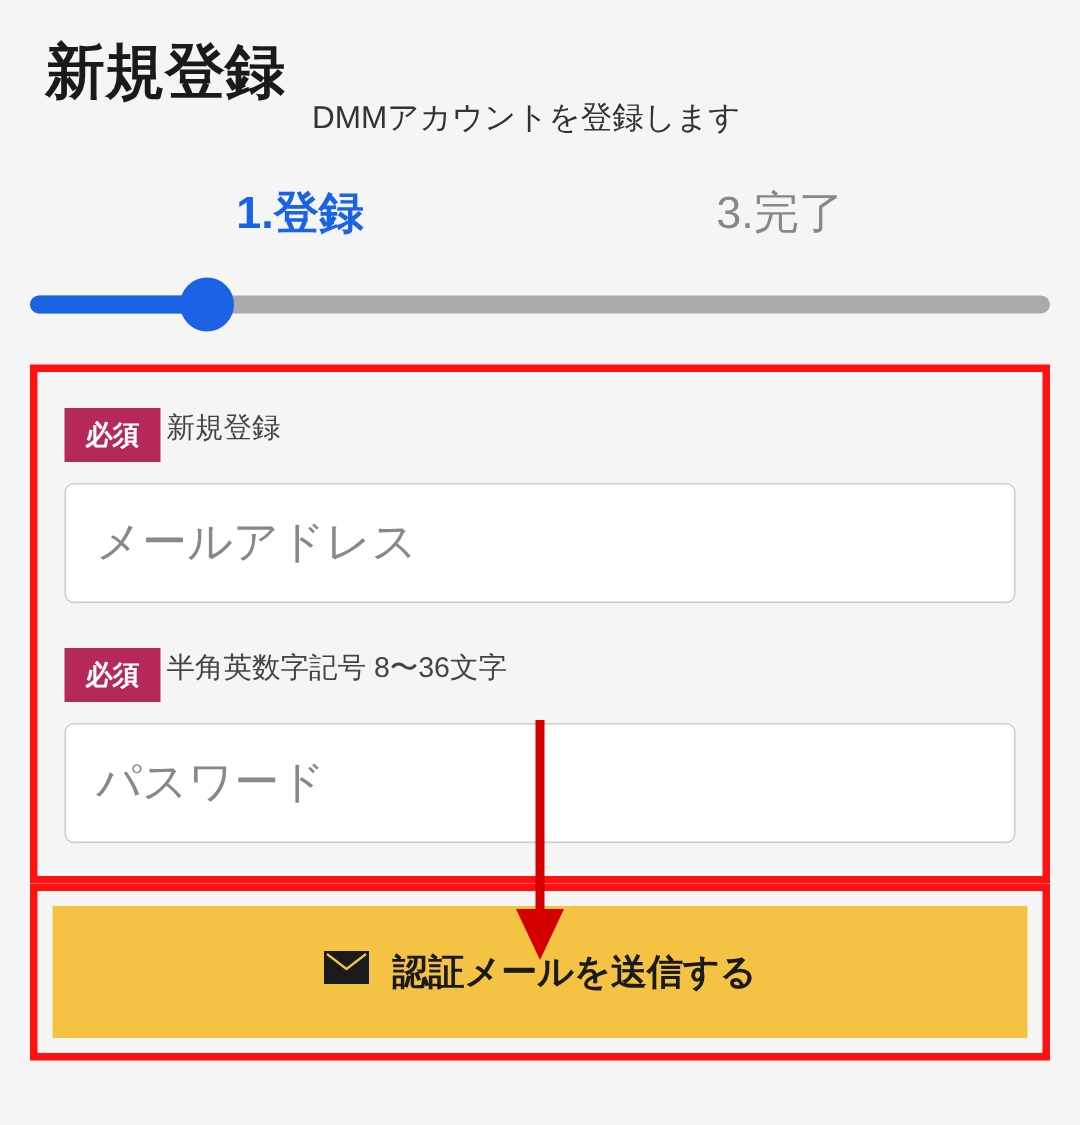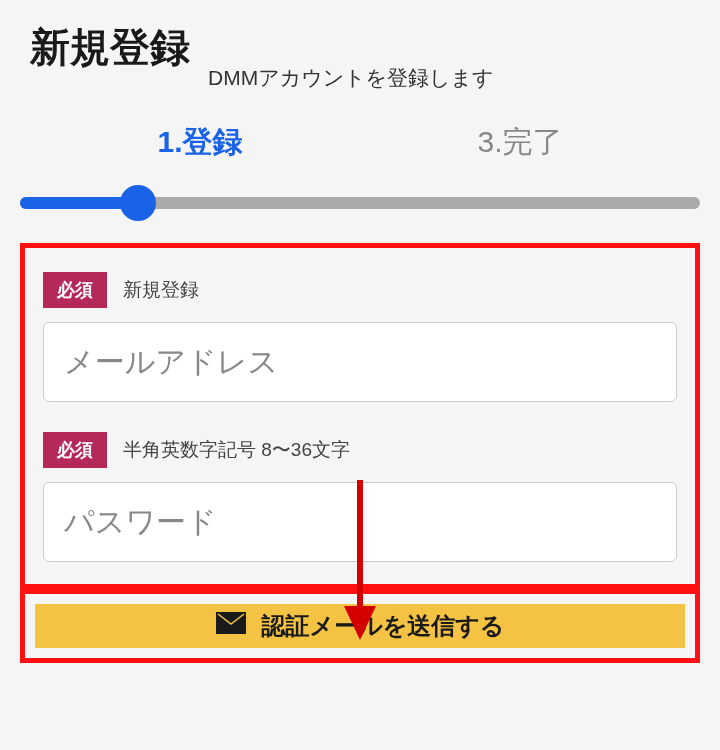--- a/index.html
+++ b/index.html
@@ -79,22 +79,22 @@
       border-radius: 50%;
     }
     .form-card {
       border: 5px solid #ff1111;
       padding: 20px 18px 22px 18px;
       background: #f5f5f5;
       position: relative;
     }
     .field-row-label {
       display: flex;
-      align-items: center;
-      gap: 16px;
+      align-items: flex-start;
+      gap: 4px;
       margin-bottom: 14px;
       margin-top: 4px;
     }
     .field-row-label.second { margin-top: 30px; }
     .required-badge {
       background: #b5295a;
       color: #fff;
       font-size: 18px;
       padding: 6px 14px;
       font-weight: 600;
@@ -137,21 +137,21 @@
       color: #222;
     }
     .submit-card {
       border: 5px solid #ff1111;
       padding: 10px;
     }
     .submit-button {
       width: 100%;
       background: #f5c343;
       border: none;
-      padding: 6px 0;
+      padding: 28px 0;
       font-size: 24px;
       font-weight: 700;
       color: #1a1a1a;
       display: flex;
       align-items: center;
       justify-content: center;
       gap: 16px;
       cursor: pointer;
     }
     .submit-button svg { width: 30px; height: 22px; }

